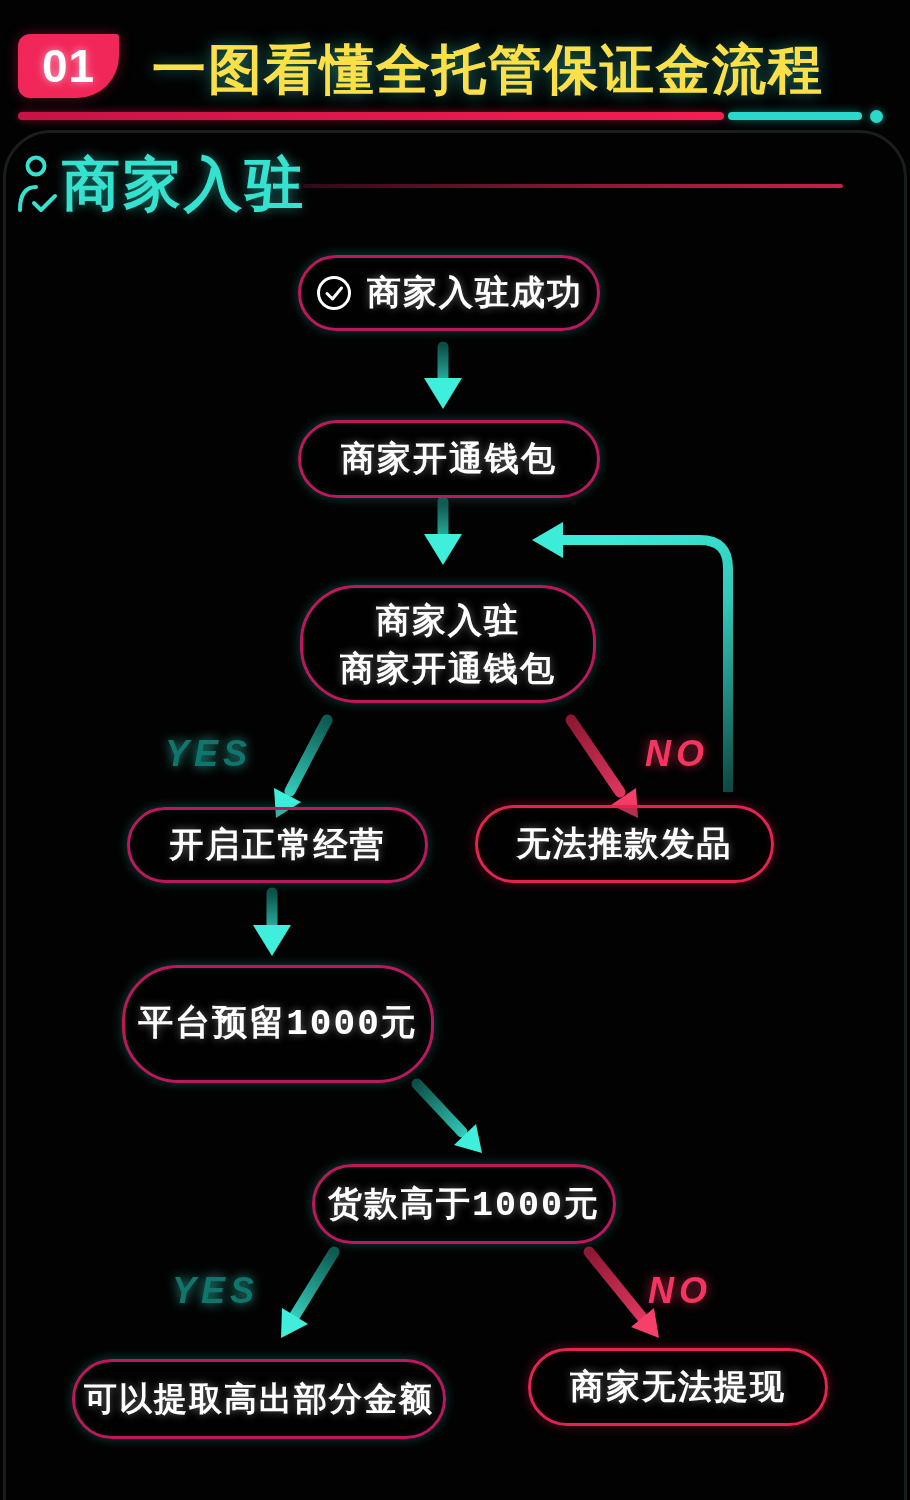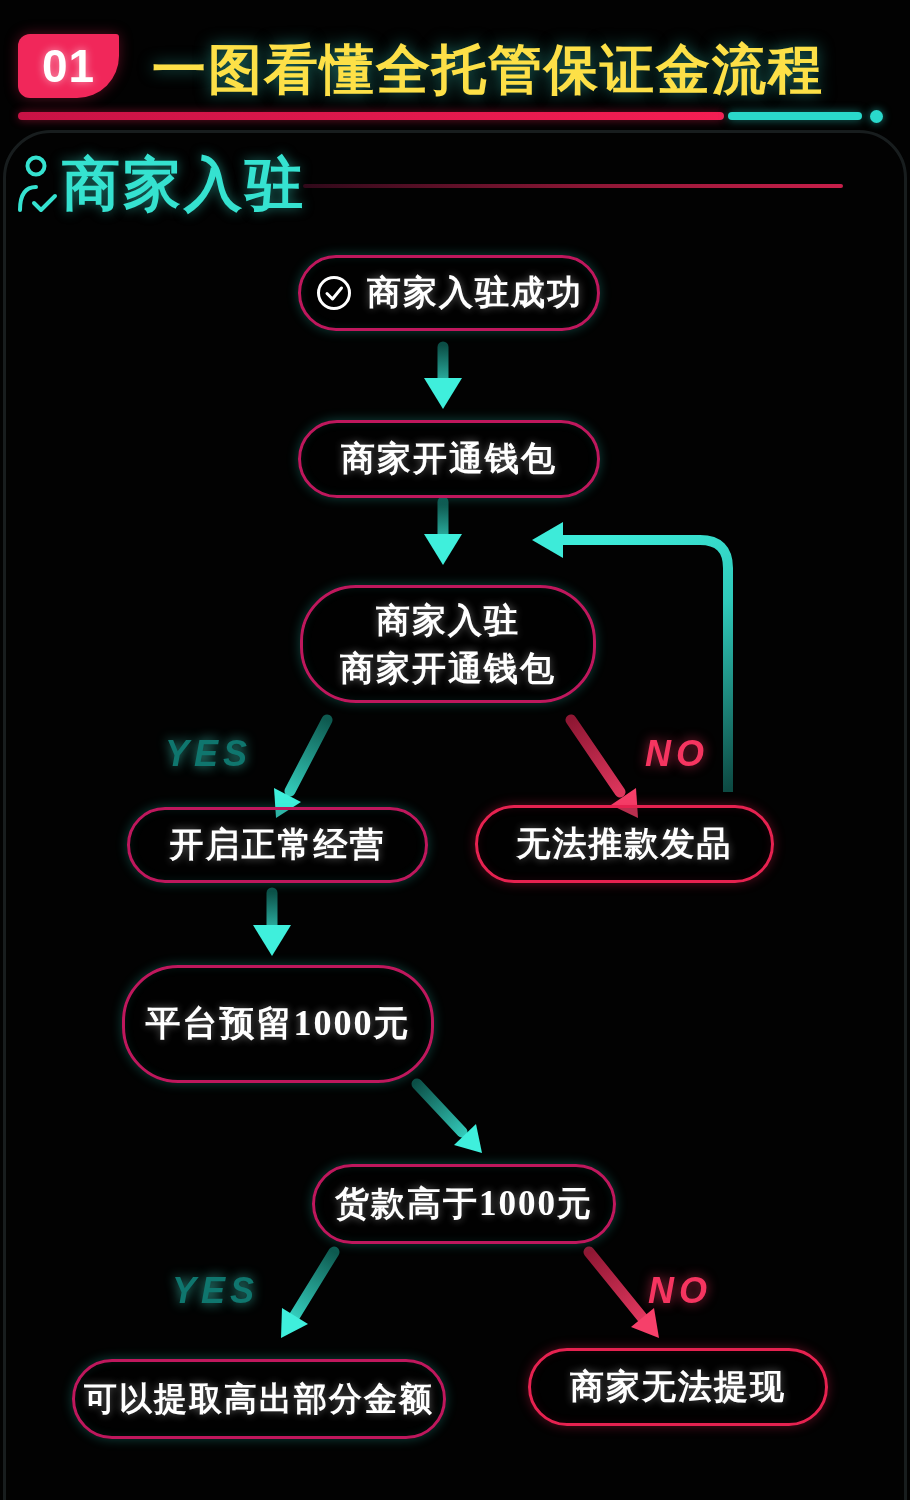--- a/index.html
+++ b/index.html
@@ -58,21 +58,21 @@
     color:#fff; font-weight:700; font-size:34px; letter-spacing:2px;
     text-shadow:0 0 8px rgba(255,255,255,.4);
     box-shadow:0 0 12px rgba(47,217,201,.30), inset 0 0 10px rgba(47,217,201,.10);
     background:rgba(0,0,0,.25); white-space:nowrap;
   }
   .node.pink{
     border-color:#e62250;
     box-shadow:0 0 12px rgba(230,34,80,.38), inset 0 0 10px rgba(230,34,80,.12);
   }
   .node.two-line{ flex-direction:column; line-height:1.42; }
-  .num{ font-family:Liberation Serif, serif; font-size:1.03em; }
+  .num{ font-family:Liberation Mono, monospace; font-size:1.03em; }
   .n1{ left:298px; top:255px; width:296px; height:70px; gap:14px; }
   .n2{ left:298px; top:420px; width:296px; height:72px; }
   .n3{ left:300px; top:585px; width:290px; height:112px; border-radius:56px; }
   .n4{ left:127px; top:807px; width:295px; height:70px; }
   .n5{ left:475px; top:805px; width:293px; height:72px; }
   .n6{ left:122px; top:965px; width:306px; height:112px; border-radius:56px; font-size:35px; }
   .n7{ left:312px; top:1164px; width:298px; height:74px; }
   .n8{ left:72px;  top:1347px; width:368px; height:74px; font-size:33px;margin-top:12px; }
   .n9{ left:528px; top:1348px; width:294px; height:72px; }
   

